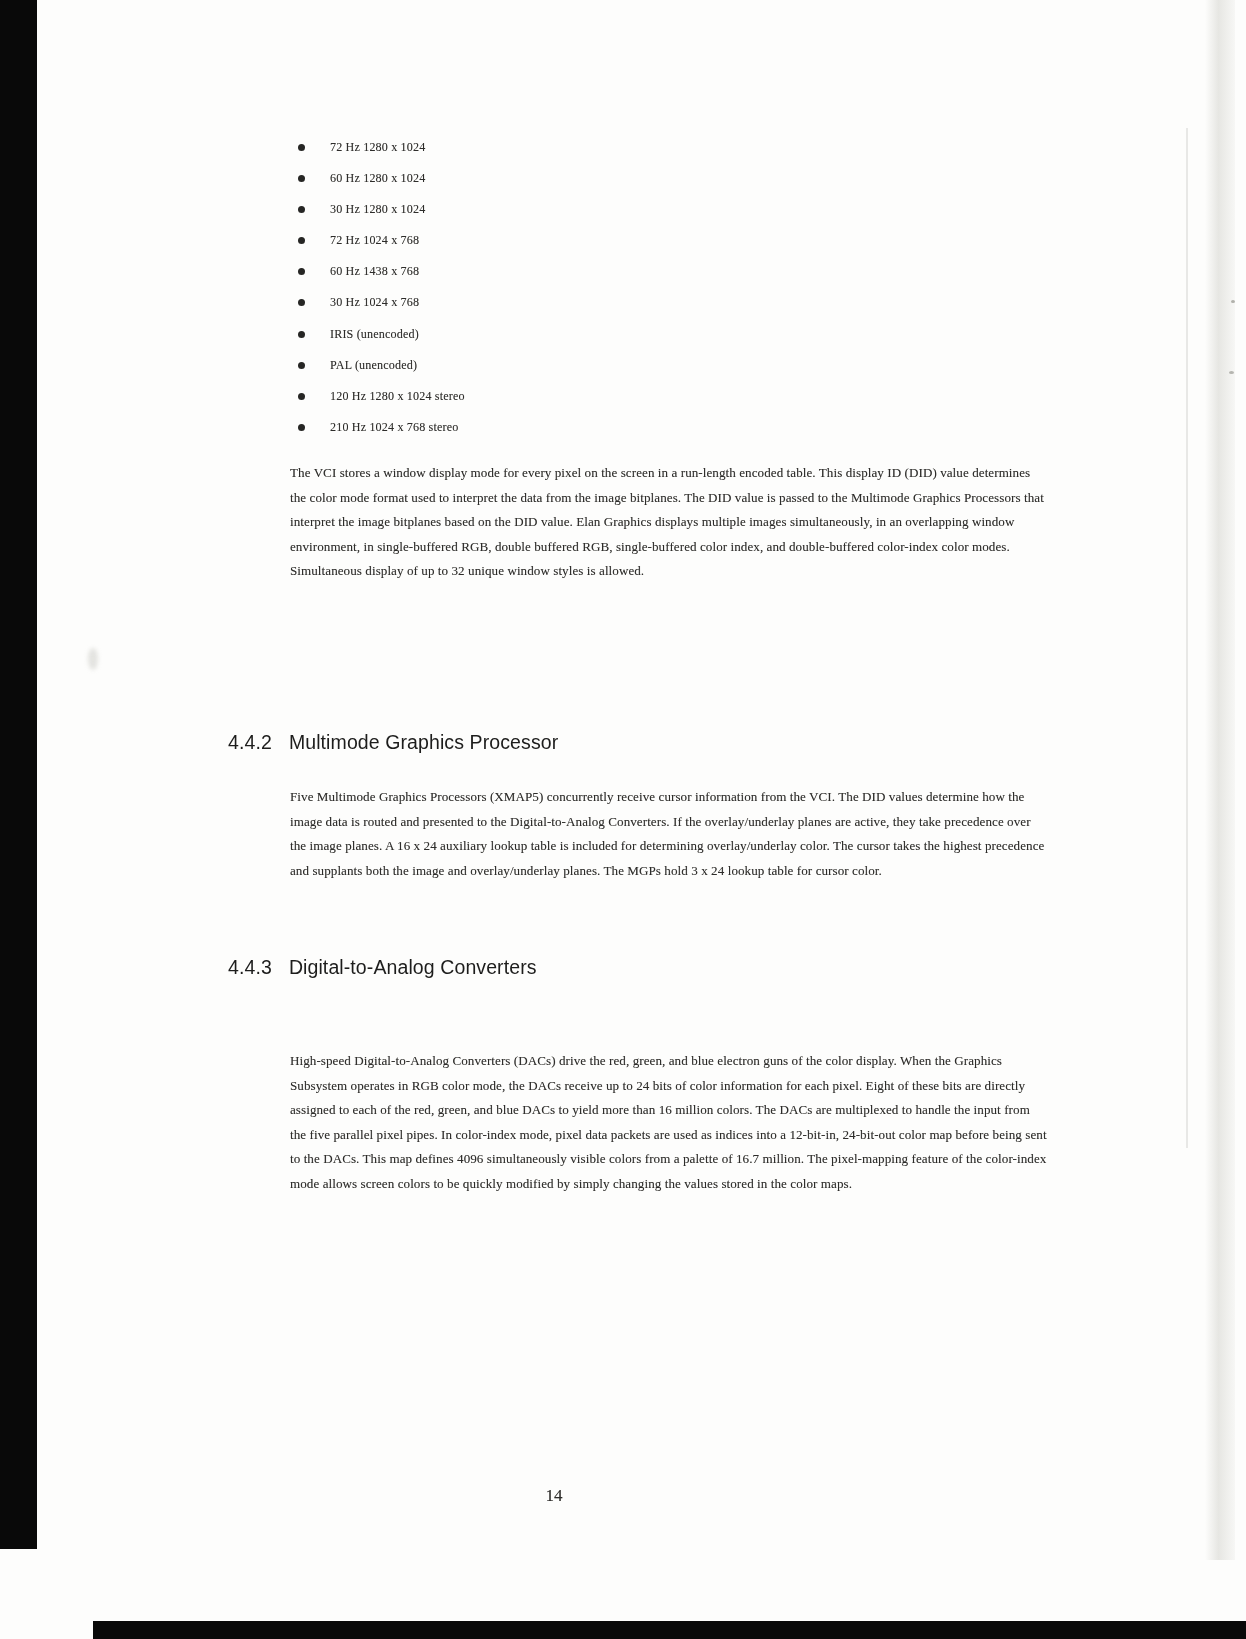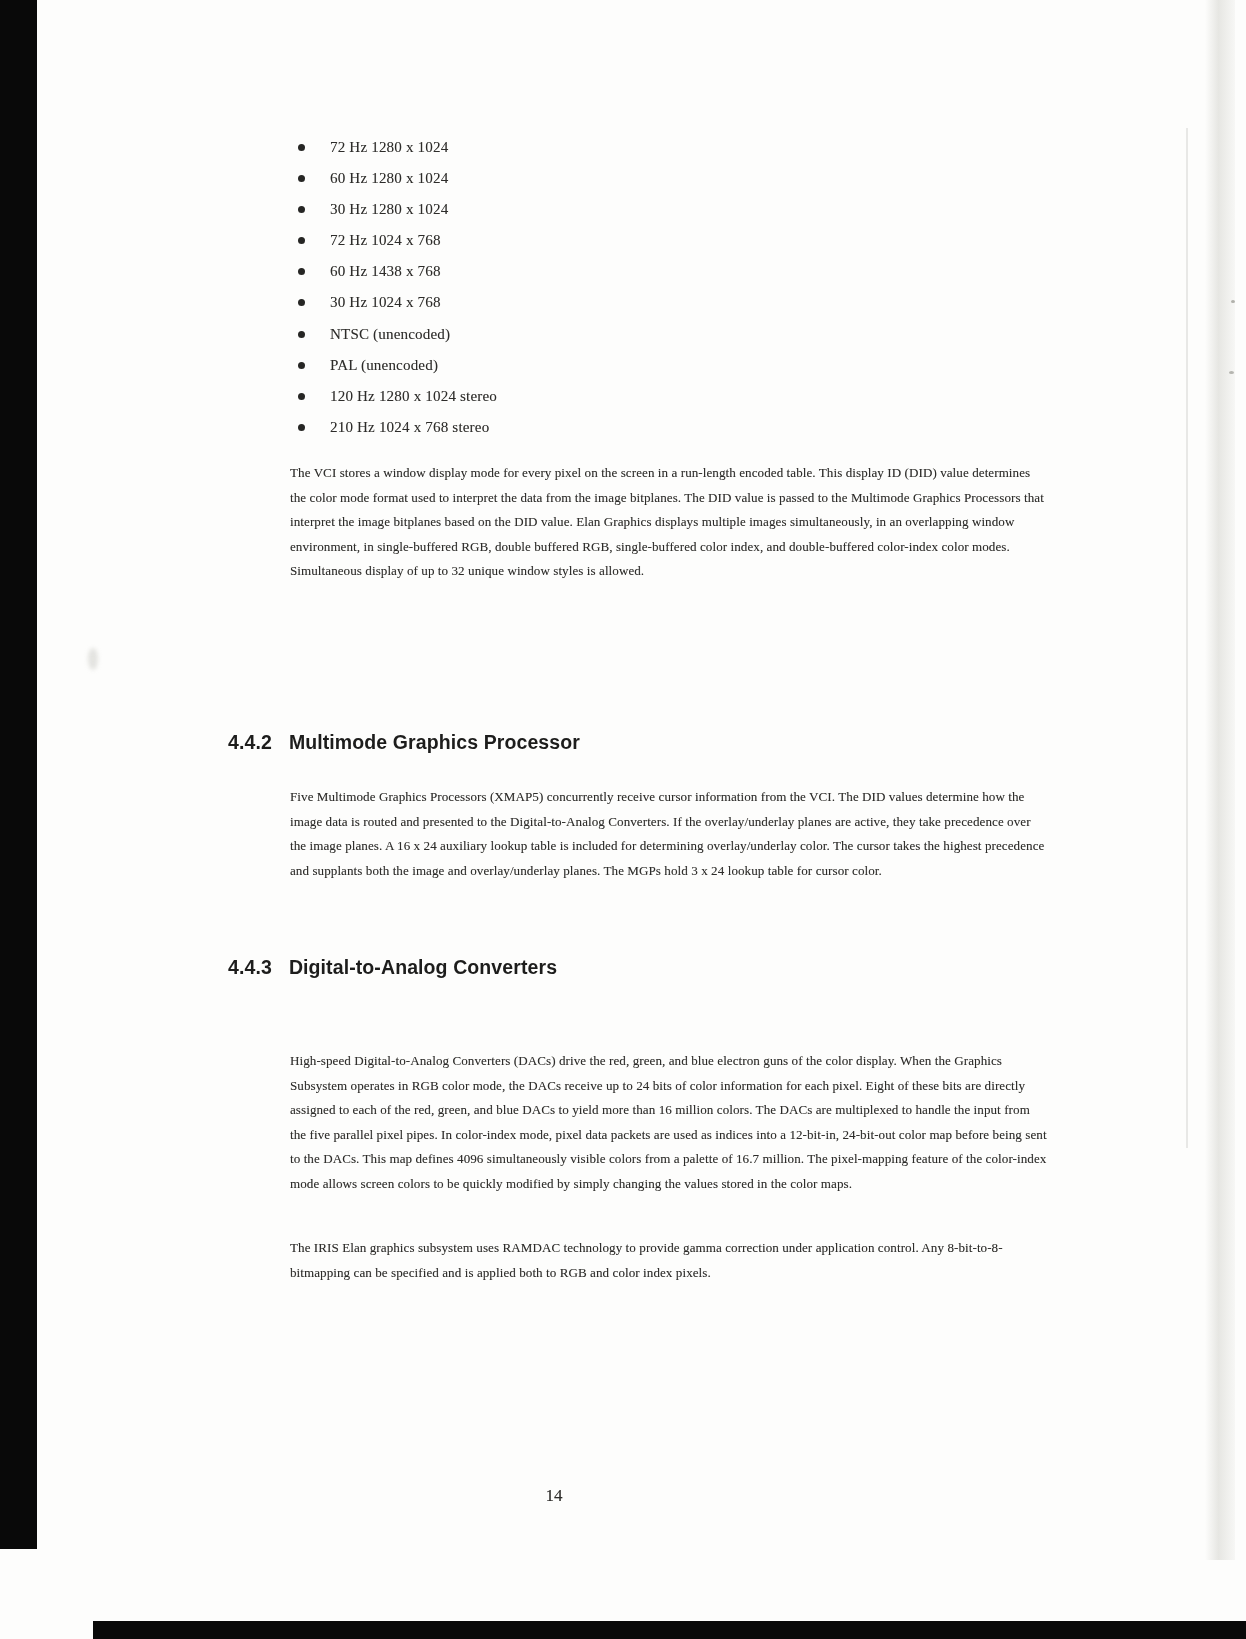--- a/index.html
+++ b/index.html
@@ -68,21 +68,21 @@
   }
   
   .scan-text {
     text-shadow: 0.2px 0.2px 0.6px rgba(70,68,64,0.35);
   }
   ul.mode-list {
     position: absolute;
     left: 297px; top: 132px;
     margin: 0; padding: 0;
     list-style: none;
-    font-size: 15px;
+    font-size: 12px;
     line-height: 31.1px;
     letter-spacing: 0.2px;
   }
   ul.mode-list li {
     position: relative;
     padding-left: 33px;
     white-space: nowrap;
   }
   ul.mode-list li::before {
     content: "";
@@ -105,21 +105,21 @@
   .para-1 { top: 461px; }
   .para-2 { top: 648px; }
   .para-3 { top: 785px; font-family: Liberation Serif, serif; }
   .para-4 { top: 1049px; }
   .para-5 { top: 1236px; }
   .section-heading {
     position: absolute;
     left: 228px;
     margin: 0;
     font-family: "Liberation Sans", sans-serif;
-    font-weight: bold;
+    font-weight: normal;
     font-size: 19.5px;
     color: #1d1d1c;
     letter-spacing: 0.1px;
     white-space: nowrap;
   }
   .heading-1 { top: 731px; }
   .heading-2 { top: 956px; text-align: right; }
   .section-heading .sec-num { margin-right: 17px; }
   .page-number {
     position: absolute;
@@ -142,38 +142,37 @@
   <div class="scan-speck-1"></div>
   <div class="scan-speck-2"></div>
 
   <ul class="mode-list scan-text">
     <li>72 Hz 1280 x 1024</li>
     <li>60 Hz 1280 x 1024</li>
     <li>30 Hz 1280 x 1024</li>
     <li>72 Hz 1024 x 768</li>
     <li>60 Hz 1438 x 768</li>
     <li>30 Hz 1024 x 768</li>
-    <li>NTSC (unencoded)</li>
+    <li>IRIS (unencoded)</li>
     <li>PAL (unencoded)</li>
     <li>120 Hz 1280 x 1024 stereo</li>
     <li>210 Hz 1024 x 768 stereo</li>
   </ul>
 
   <p class="para para-1 scan-text">The VCI stores a window display mode for every pixel on the screen in a run-length encoded table. This display ID (DID) value determines the color mode format used to interpret the data from the image bitplanes. The DID value is passed to the Multimode Graphics Processors that interpret the image bitplanes based on the DID value. Elan Graphics displays multiple images simultaneously, in an overlapping window environment, in single-buffered RGB, double buffered RGB, single-buffered color index, and double-buffered color-index color modes. Simultaneous display of up to 32 unique window styles is allowed.</p>
 
 
   <h3 class="section-heading heading-1">
     <span class="sec-num">4.4.2</span><span>Multimode Graphics Processor</span>
   </h3>
 
   <p class="para para-3 scan-text">Five Multimode Graphics Processors (XMAP5) concurrently receive cursor information from the VCI. The DID values determine how the image data is routed and presented to the Digital-to-Analog Converters. If the overlay/underlay planes are active, they take precedence over the image planes. A 16 x 24 auxiliary lookup table is included for determining overlay/underlay color. The cursor takes the highest precedence and supplants both the image and overlay/underlay planes. The MGPs hold 3 x 24 lookup table for cursor color.</p>
 
   <h3 class="section-heading heading-2">
     <span class="sec-num">4.4.3</span><span>Digital-to-Analog Converters</span>
   </h3>
 
   <p class="para para-4 scan-text">High-speed Digital-to-Analog Converters (DACs) drive the red, green, and blue electron guns of the color display. When the Graphics Subsystem operates in RGB color mode, the DACs receive up to 24 bits of color information for each pixel. Eight of these bits are directly assigned to each of the red, green, and blue DACs to yield more than 16 million colors. The DACs are multiplexed to handle the input from the five parallel pixel pipes. In color-index mode, pixel data packets are used as indices into a 12-bit-in, 24-bit-out color map before being sent to the DACs. This map defines 4096 simultaneously visible colors from a palette of 16.7 million. The pixel-mapping feature of the color-index mode allows screen colors to be quickly modified by simply changing the values stored in the color maps.</p>
 
-  <p class="para para-5 scan-text">The IRIS Elan graphics subsystem uses RAMDAC technology to provide gamma correction under application control. Any 8-bit-to-8-bitmapping can be specified and is applied both to RGB and color index pixels.</p>
 
   <div class="page-number scan-text">14</div>
 
 </div>
 
 </body></html>

